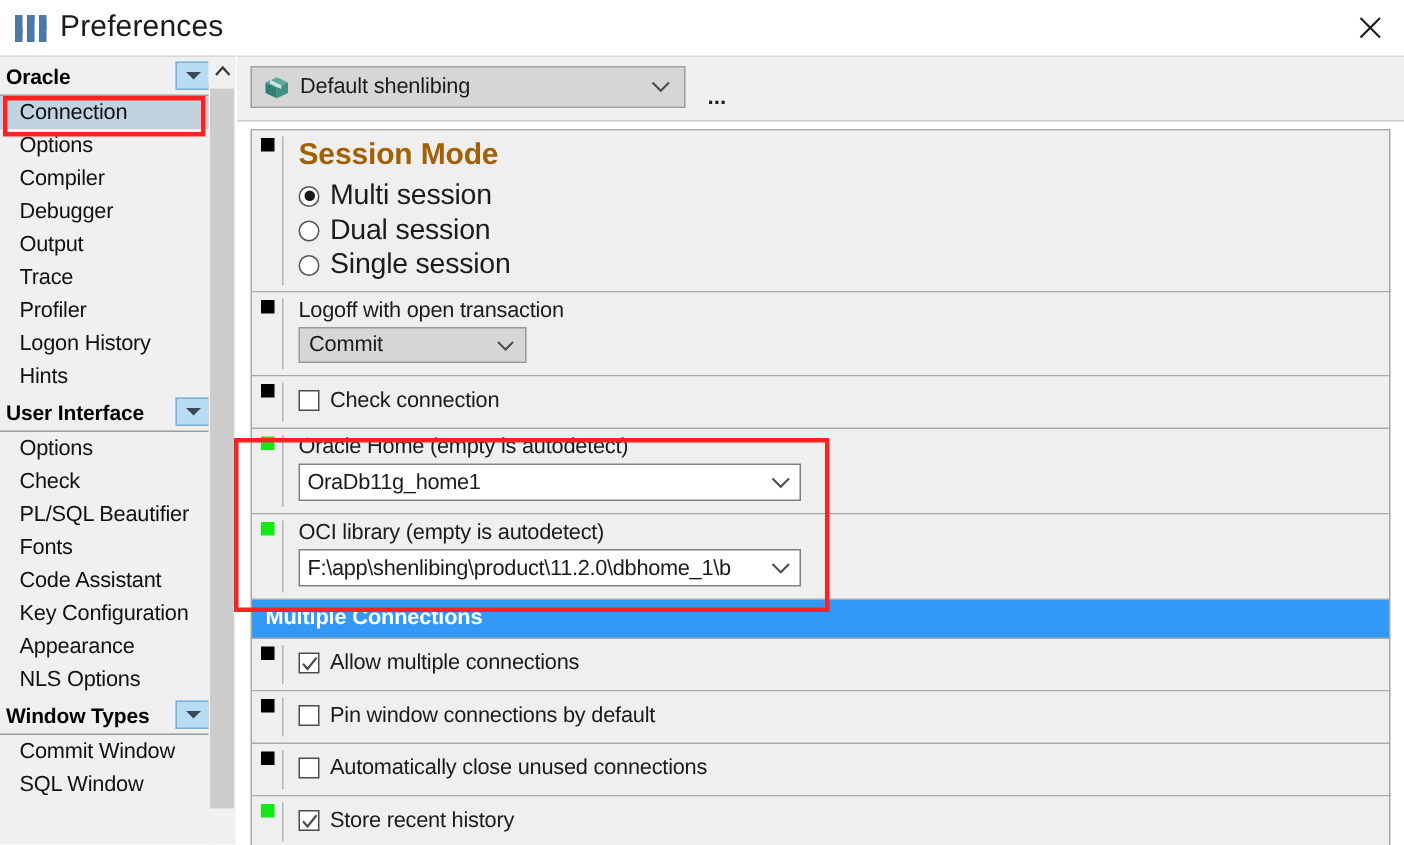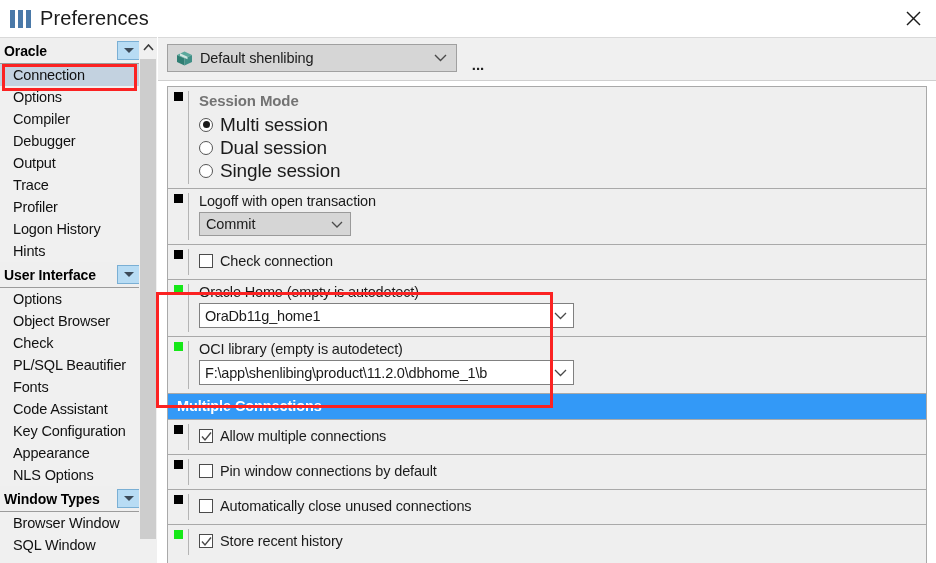--- a/index.html
+++ b/index.html
@@ -154,21 +154,21 @@
     width: 9px; height: 9px; background: #000;
   }
   .marker.mod { background: #15e817; }
   .divider {
     width: 1px; background: #b4b4b4; flex: none;
     margin: 4px 0 4px 0;
   }
   .srow-body { flex: 1; padding: 4px 0 6px 10px; }
 
   .sec-title {
-    font-size: 15px; font-weight: bold; color: #737373;
+    font-size: 20px; font-weight: bold; color: #a16207;
     margin: 1px 0 4px 0; letter-spacing: -.1px;
   }
   .field-label {
     font-size: 14.5px; color: #1b1b1b; letter-spacing: -.15px;
     margin-bottom: 3px;
   }
 
   .radio-line {
     display: flex; align-items: center; height: 23px; cursor: pointer;
   }
@@ -196,21 +196,21 @@
     background: #d6d6d6; border: 1px solid #9a9a9a;
     display: flex; align-items: center; cursor: pointer;
   }
   .combo-small .ctext {
     flex: 1; font-size: 14.5px; color: #1b1b1b;
     padding-left: 6px; letter-spacing: -.1px;
   }
   .combo-small .cchev { margin-right: 7px; flex: none; }
 
   .combo-wide {
-    width: 375px; height: 25px;
+    width: 335px; height: 25px;
     background: #ffffff; border: 1px solid #808080;
     display: flex; align-items: center; cursor: pointer;
   }
   .combo-wide .ctext {
     flex: 1; font-size: 14.5px; color: #1b1b1b;
     padding-left: 5px; letter-spacing: -.2px;
     white-space: nowrap; overflow: hidden;
   }
   .combo-wide .cchev { margin-right: 6px; flex: none; }
 
@@ -297,23 +297,20 @@
   <div class="grp-header">
     <span class="glabel">User Interface</span>
     <div class="grp-btn">
         <div class="tri"></div>
       </div>
   </div>
   <div class="sb-item">
     <span>Options</span>
   </div>
   <div class="sb-item">
-    <span>Object Browser</span>
-  </div>
-  <div class="sb-item">
     <span>Check</span>
   </div>
   <div class="sb-item">
     <span>PL/SQL Beautifier</span>
   </div>
   <div class="sb-item">
     <span>Fonts</span>
   </div>
   <div class="sb-item">
     <span>Code Assistant</span>
@@ -328,21 +325,21 @@
     <span>NLS Options</span>
   </div>
 
   <div class="grp-header">
     <span class="glabel">Window Types</span>
     <div class="grp-btn">
         <div class="tri"></div>
       </div>
   </div>
   <div class="sb-item">
-    <span>Browser Window</span>
+    <span>Commit Window</span>
   </div>
   <div class="sb-item">
     <span>SQL Window</span>
   </div>
 </div>
 
 <div id="sb-scroll">
   <div id="sb-up">
     <svg width="11" height="7" viewBox="0 0 11 7">
       <polyline points="1,6 5.5,1 10,6" fill="none" stroke="#3c3c3c" stroke-width="1.6"></polyline>

